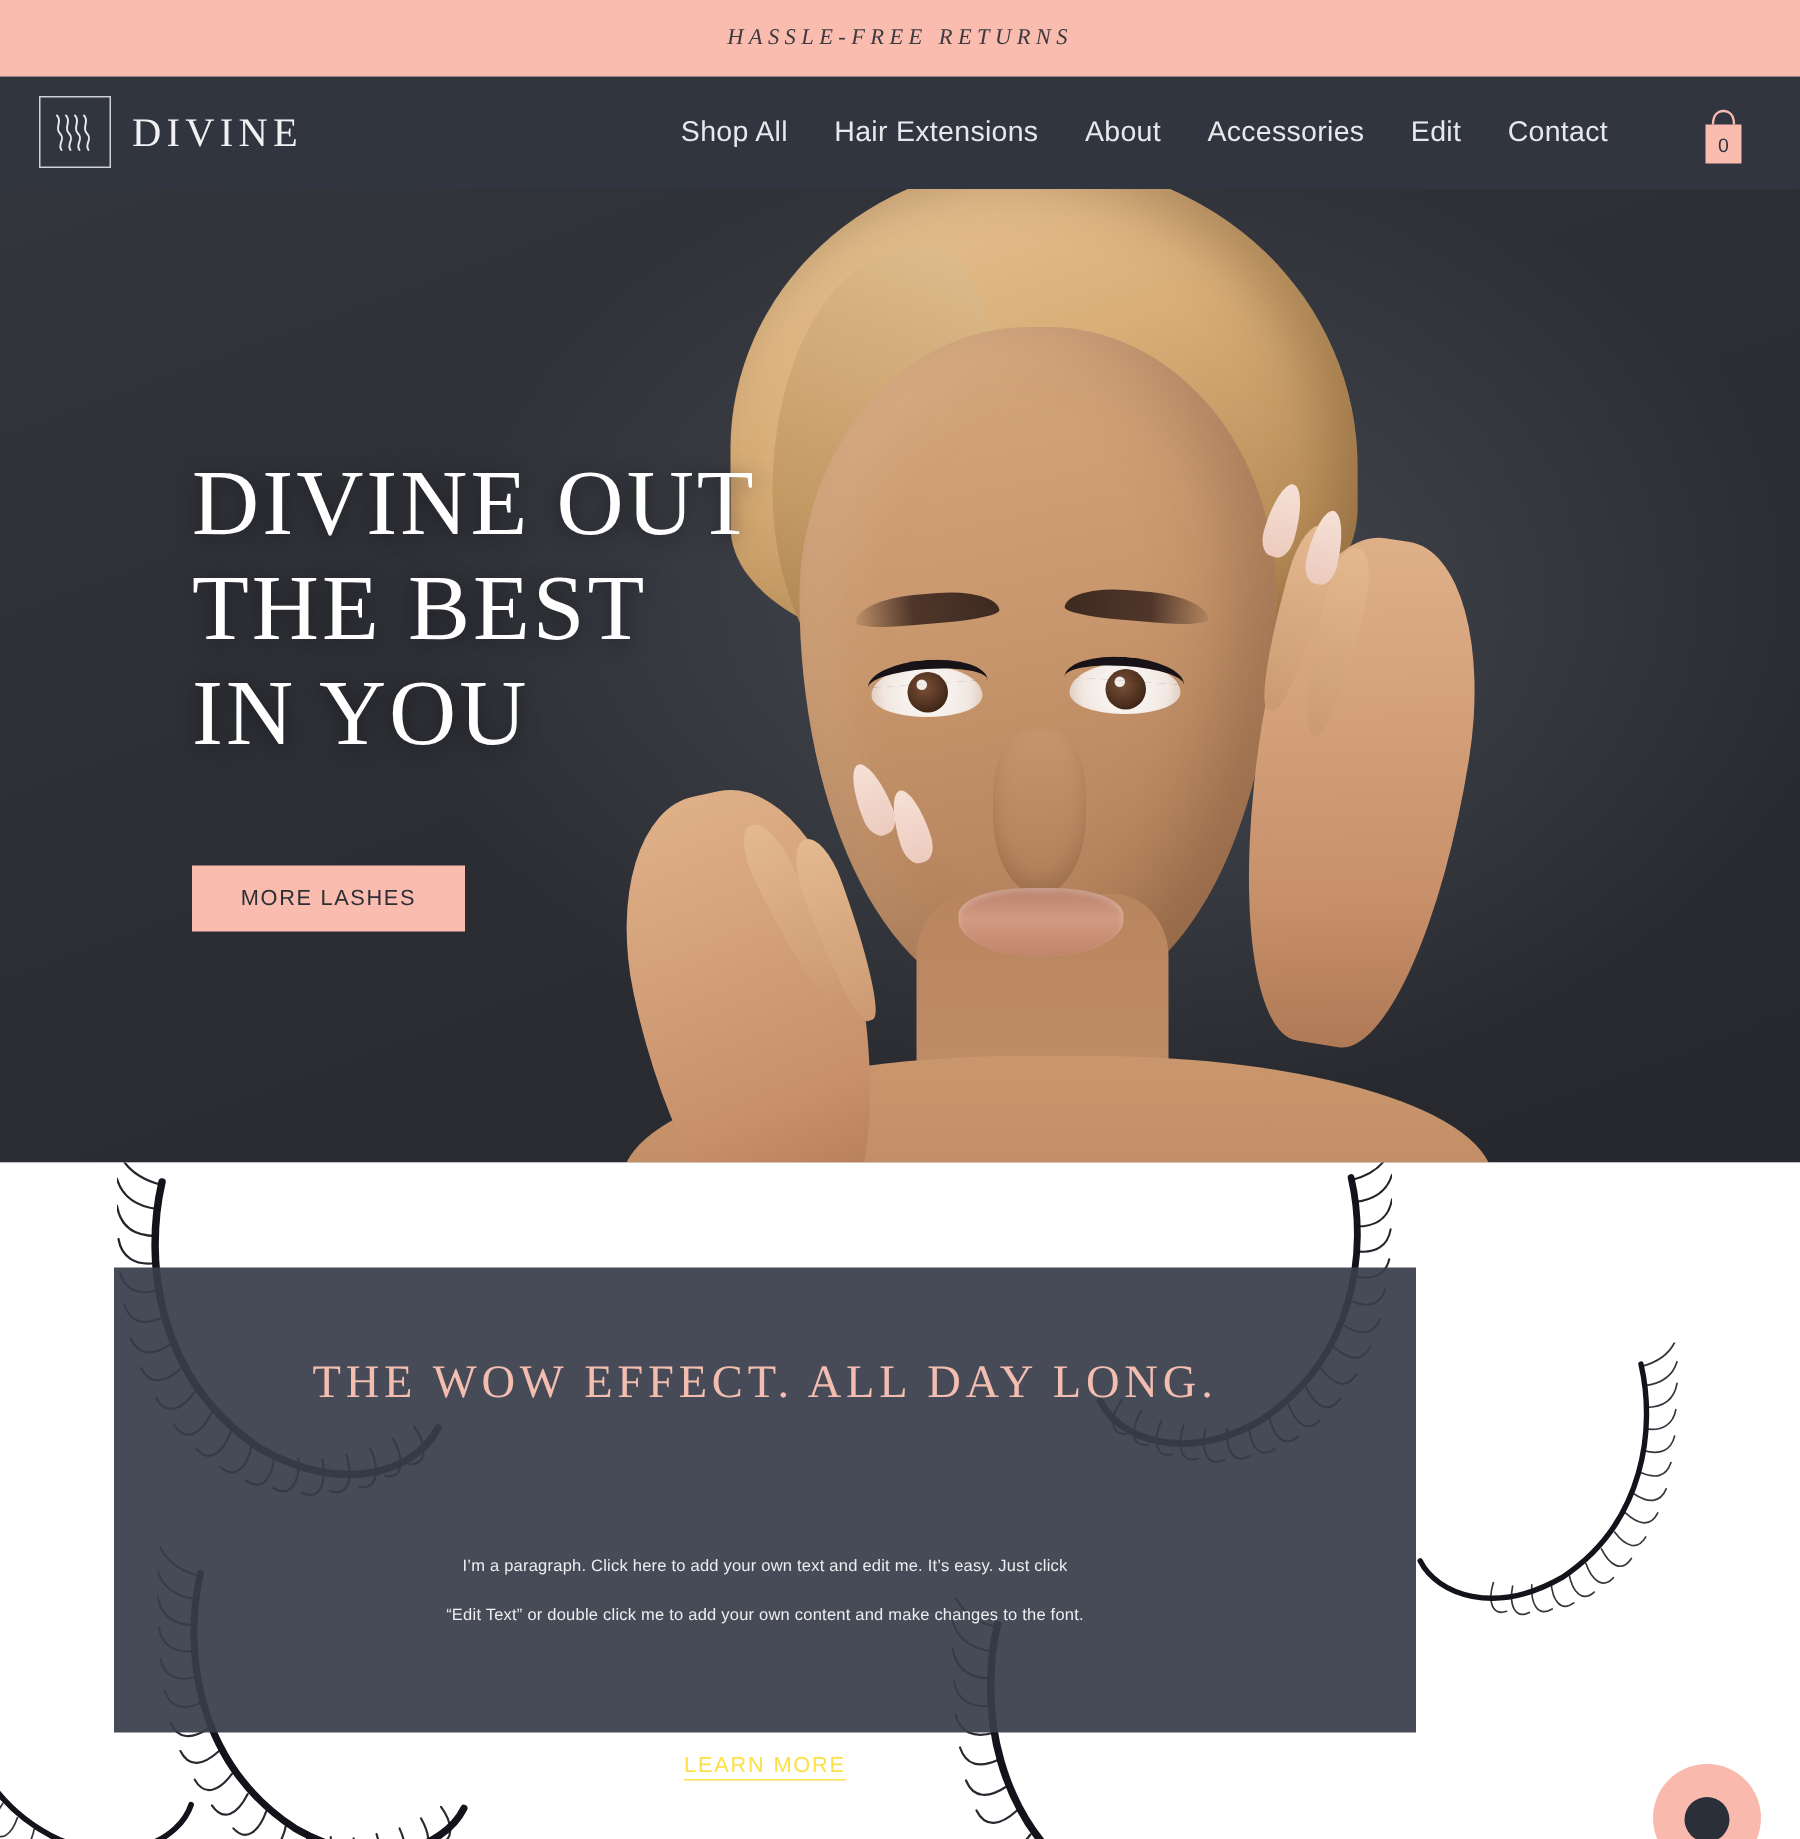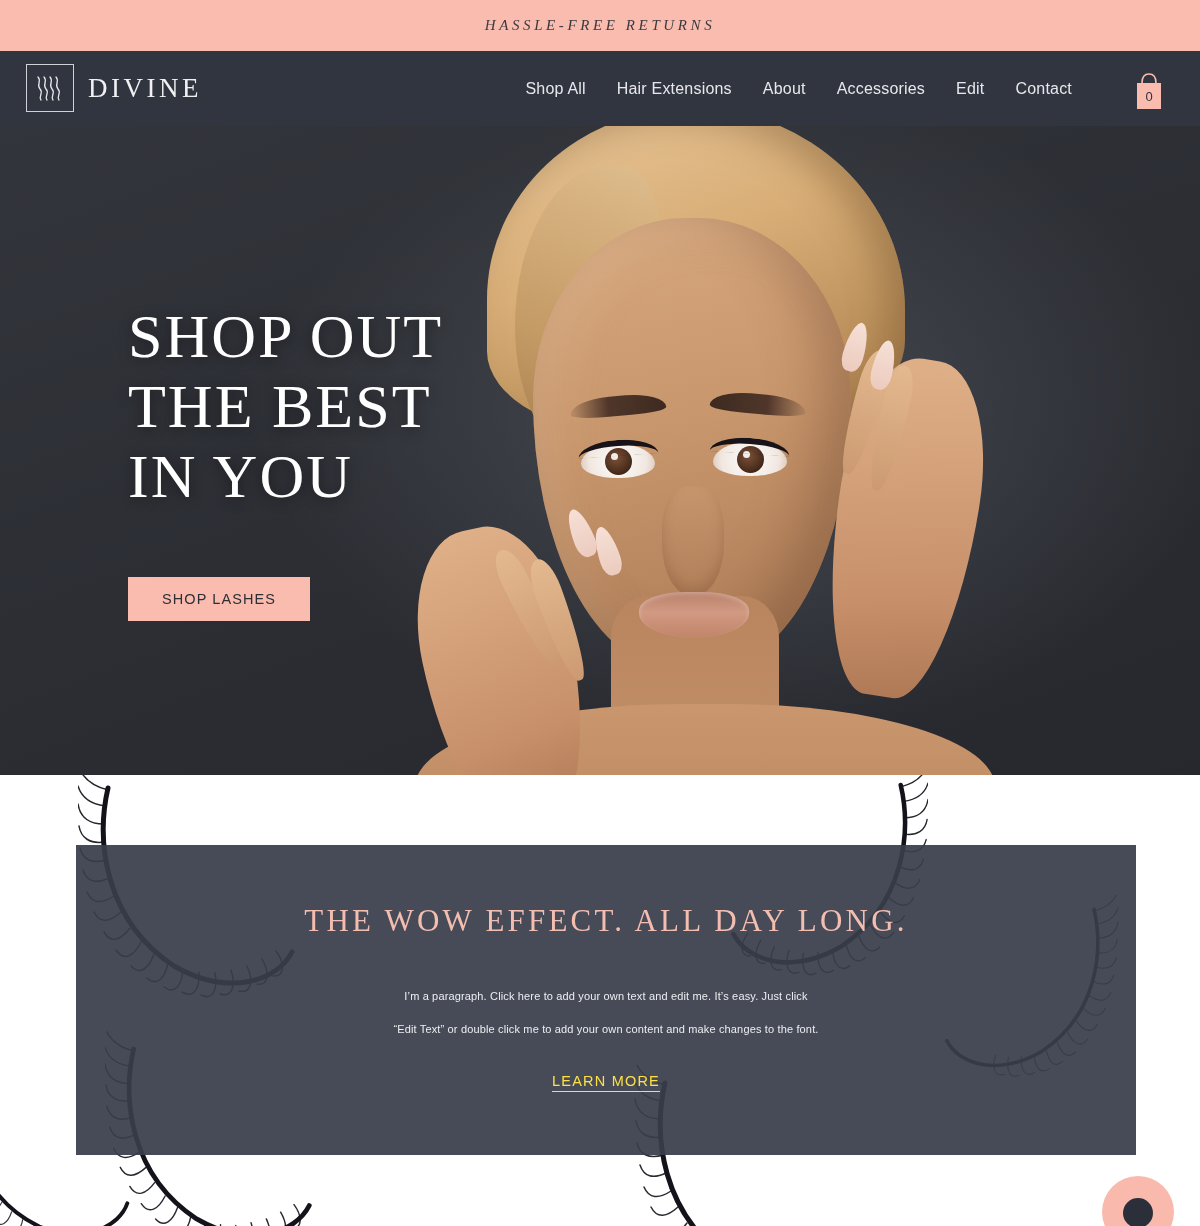--- a/index.html
+++ b/index.html
@@ -83,21 +83,21 @@
     position: absolute;
     right: 128px;
     top: 0;
     height: 75px;
     display: flex;
     align-items: center;
     gap: 31px;
   }
   .nav-link {
     font-family: "Liberation Sans", sans-serif;
-    font-size: 16px;
+    font-size: 19px;
     color: #e8e8ec;
     text-decoration: none;
     letter-spacing: 0.2px;
     white-space: nowrap;
     font-weight: 300;
     cursor: pointer;
   }
 
   .cart-widget {
     position: absolute;
@@ -298,27 +298,28 @@
     height: 451px;
     background: #ffffff;
     overflow: hidden;
   }
   .lash-art { position: absolute; pointer-events: none; }
 
   .wow-panel {
     position: absolute;
     left: 76px;
     top: 845px;
-    width: 1060px;
+    width: 868px;
     height: 310px;
     background: rgba(56, 61, 74, 0.93);
     z-index: 5;
     display: flex;
     flex-direction: column;
     align-items: center;
+    gap: 48px;
   }
   .wow-title {
     margin-top: 58px;
     font-family: "Liberation Serif", serif;
     font-size: 31px;
     letter-spacing: 3.2px;
     color: #f3bdb0;
     text-transform: uppercase;
     white-space: nowrap;
   }
@@ -439,25 +440,25 @@
 
       <div class="m-hand left"></div>
       <div class="m-finger" style="left:300px; top:418px; transform:rotate(-26deg);"></div>
       <div class="m-finger" style="left:330px; top:430px; transform:rotate(-20deg);"></div>
       <div class="m-nail" style="left:356px; top:382px; transform:rotate(-22deg);"></div>
       <div class="m-nail" style="left:382px; top:400px; transform:rotate(-18deg);"></div>
     </div>
 
     <div class="hero-copy">
       <h1 class="hero-title">
-        <span>SHOP OUT</span>
+        <span>DIVINE OUT</span>
         <span>THE BEST</span>
         <span>IN YOU</span>
       </h1>
-      <button class="hero-cta">SHOP LASHES</button>
+      <button class="hero-cta">MORE LASHES</button>
     </div>
   </section>
 
   <section class="lash-section">
 
     <svg class="lash-art" style="left:78px; top:-5px; width:220px; height:300px;" viewBox="0 0 220 300">
       <g stroke="#14121a" fill="none" stroke-linecap="round">
         <path d="M30 18 C18 70, 26 150, 96 196 C152 228, 200 210, 214 182" stroke-width="5"></path>
         <g stroke-width="1.5" opacity="0.92">
           <path d="M30 20 C14 16, 6 8, 2 0"></path>

